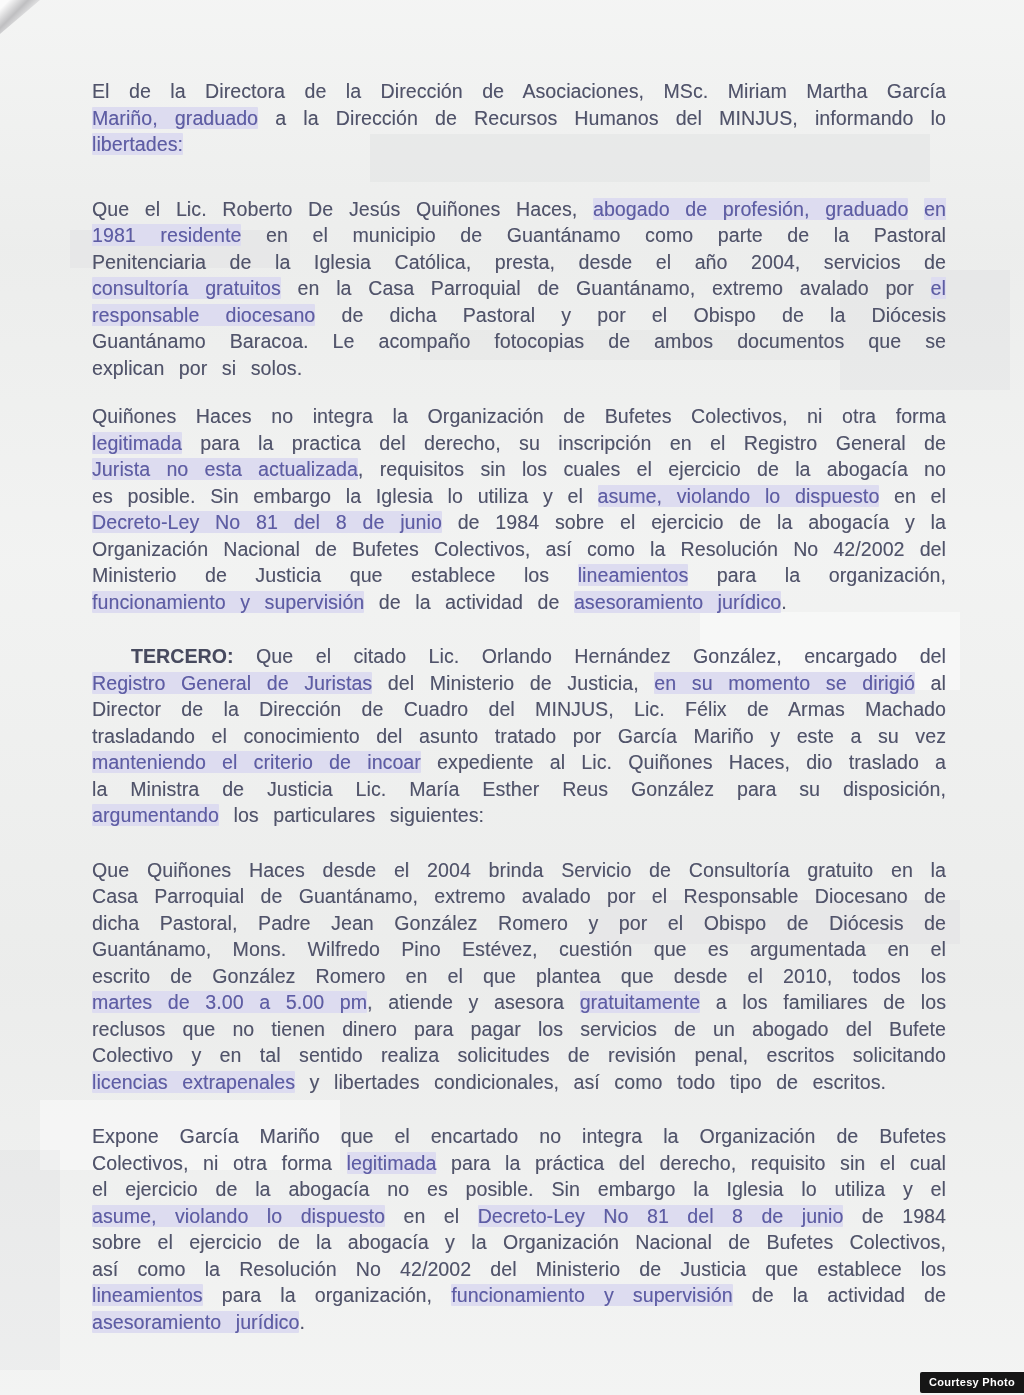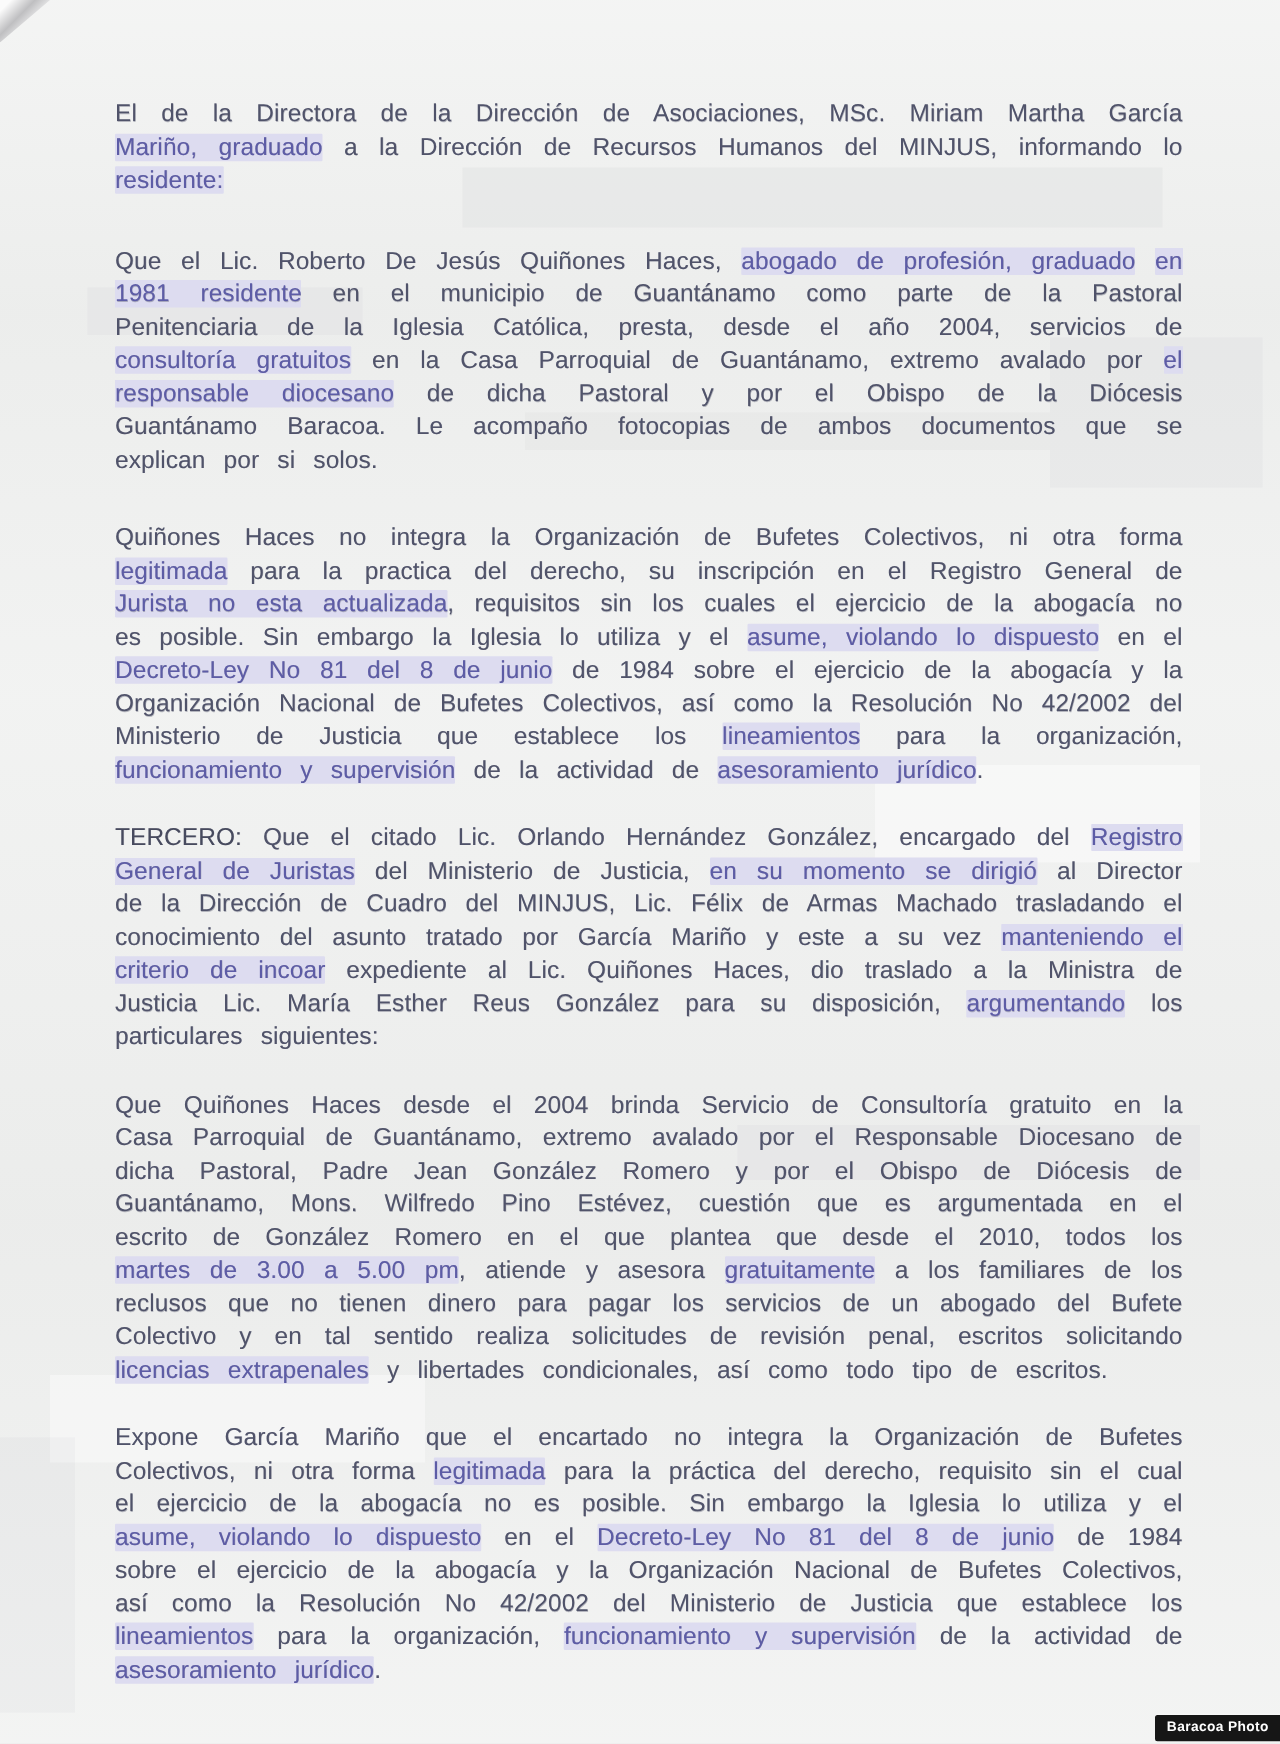--- a/index.html
+++ b/index.html
@@ -33,23 +33,23 @@
     color: var(--ink, #50536a);
     font-size:19.5px;
     line-height:26.5px;
     text-align:justify;
     word-spacing:9px;
     letter-spacing:0.1px;
     text-shadow: 0.3px 0.3px 0.5px rgba(70,72,95,0.35);
   }
   .page-text p { margin:0 0 28px 0; }
   .page-text p:nth-child(1) { margin-bottom:38px; }
-  .page-text p:nth-child(2) { margin-bottom:36px; }
+  .page-text p:nth-child(2) { margin-bottom:22px; }
   .page-text p:nth-child(3) { }
-  .lead-bold { font-weight:normal; color: var(--ink_bold, #474a5e); }
+  .lead-bold { font-weight:bold; color: var(--ink_bold, #474a5e); margin-left: 39px; }
   .tint {
     color: var(--tint, #5d5ca6);
     background: var(--tint_bg, #dddcf0);
     border-radius:1px;
   }
   .courtesy-badge {
     position:absolute;
     right:0; bottom:2px;
     background: var(--badge_bg, #161616);
     color: var(--badge_text, #ffffff);
@@ -72,34 +72,34 @@
   <div class="artifact" style="left:70px;top:230px;width:220px;height:38px;background:rgba(185,187,193,0.10);"></div>
   <div class="artifact" style="left:840px;top:270px;width:170px;height:120px;background:rgba(185,187,193,0.10);"></div>
   <div class="artifact" style="left:700px;top:612px;width:260px;height:78px;background:rgba(255,255,255,0.45);"></div>
   <div class="artifact" style="left:590px;top:900px;width:370px;height:44px;background:rgba(185,187,193,0.10);"></div>
   <div class="artifact" style="left:40px;top:1100px;width:300px;height:70px;background:rgba(255,255,255,0.40);"></div>
   <div class="artifact" style="left:0px;top:1150px;width:60px;height:220px;background:rgba(185,187,193,0.10);"></div>
   <div class="artifact" style="left:420px;top:330px;width:420px;height:30px;background:rgba(185,187,193,0.09);"></div>
 
   <div class="page-text">
     <p>
-      <span>El de la Directora de la Dirección de Asociaciones, MSc. Miriam Martha García <span class="tint">Mariño, graduado</span> a la Dirección de Recursos Humanos del MINJUS, informando lo <span class="tint">residente:</span></span>
+      <span>El de la Directora de la Dirección de Asociaciones, MSc. Miriam Martha García <span class="tint">Mariño, graduado</span> a la Dirección de Recursos Humanos del MINJUS, informando lo <span class="tint">libertades:</span></span>
     </p>
     <p>
       <span>Que el Lic. Roberto De Jesús Quiñones Haces, <span class="tint">abogado de profesión, graduado</span> <span class="tint">en 1981 residente</span> en el municipio de Guantánamo como parte de la Pastoral Penitenciaria de la Iglesia Católica, presta, desde el año 2004, servicios de <span class="tint">consultoría gratuitos</span> en la Casa Parroquial de Guantánamo, extremo avalado por <span class="tint">el responsable diocesano</span> de dicha Pastoral y por el Obispo de la Diócesis Guantánamo Baracoa. Le acompaño fotocopias de ambos documentos que se explican por si solos.</span>
     </p>
     <p>
       <span>Quiñones Haces no integra la Organización de Bufetes Colectivos, ni otra forma <span class="tint">legitimada</span> para la practica del derecho, su inscripción en el Registro General de <span class="tint">Jurista no esta actualizada</span>, requisitos sin los cuales el ejercicio de la abogacía no es posible. Sin embargo la Iglesia lo utiliza y el <span class="tint">asume, violando lo dispuesto</span> en el <span class="tint">Decreto-Ley No 81 del 8 de junio</span> de 1984 sobre el ejercicio de la abogacía y la Organización Nacional de Bufetes Colectivos, así como la Resolución No 42/2002 del Ministerio de Justicia que establece los <span class="tint">lineamientos</span> para la organización, <span class="tint">funcionamiento y supervisión</span> de la actividad de <span class="tint">asesoramiento jurídico</span>.</span>
     </p>
     <p>
       <span class="lead-bold">TERCERO:</span><span> Que el citado Lic. Orlando Hernández González, encargado del <span class="tint">Registro General de Juristas</span> del Ministerio de Justicia, <span class="tint">en su momento se dirigió</span> al Director de la Dirección de Cuadro del MINJUS, Lic. Félix de Armas Machado trasladando el conocimiento del asunto tratado por García Mariño y este a su vez <span class="tint">manteniendo el criterio de incoar</span> expediente al Lic. Quiñones Haces, dio traslado a la Ministra de Justicia Lic. María Esther Reus González para su disposición, <span class="tint">argumentando</span> los particulares siguientes:</span>
     </p>
     <p>
       <span>Que Quiñones Haces desde el 2004 brinda Servicio de Consultoría gratuito en la Casa Parroquial de Guantánamo, extremo avalado por el Responsable Diocesano de dicha Pastoral, Padre Jean González Romero y por el Obispo de Diócesis de Guantánamo, Mons. Wilfredo Pino Estévez, cuestión que es argumentada en el escrito de González Romero en el que plantea que desde el 2010, todos los <span class="tint">martes de 3.00 a 5.00 pm</span>, atiende y asesora <span class="tint">gratuitamente</span> a los familiares de los reclusos que no tienen dinero para pagar los servicios de un abogado del Bufete Colectivo y en tal sentido realiza solicitudes de revisión penal, escritos solicitando <span class="tint">licencias extrapenales</span> y libertades condicionales, así como todo tipo de escritos.</span>
     </p>
     <p>
       <span>Expone García Mariño que el encartado no integra la Organización de Bufetes Colectivos, ni otra forma <span class="tint">legitimada</span> para la práctica del derecho, requisito sin el cual el ejercicio de la abogacía no es posible. Sin embargo la Iglesia lo utiliza y el <span class="tint">asume, violando lo dispuesto</span> en el <span class="tint">Decreto-Ley No 81 del 8 de junio</span> de 1984 sobre el ejercicio de la abogacía y la Organización Nacional de Bufetes Colectivos, así como la Resolución No 42/2002 del Ministerio de Justicia que establece los <span class="tint">lineamientos</span> para la organización, <span class="tint">funcionamiento y supervisión</span> de la actividad de <span class="tint">asesoramiento jurídico</span>.</span>
     </p>
   </div>
 
-  <div class="courtesy-badge">Baracoa Photo</div>
+  <div class="courtesy-badge">Courtesy Photo</div>
 
 </div>
 
 </body></html>

